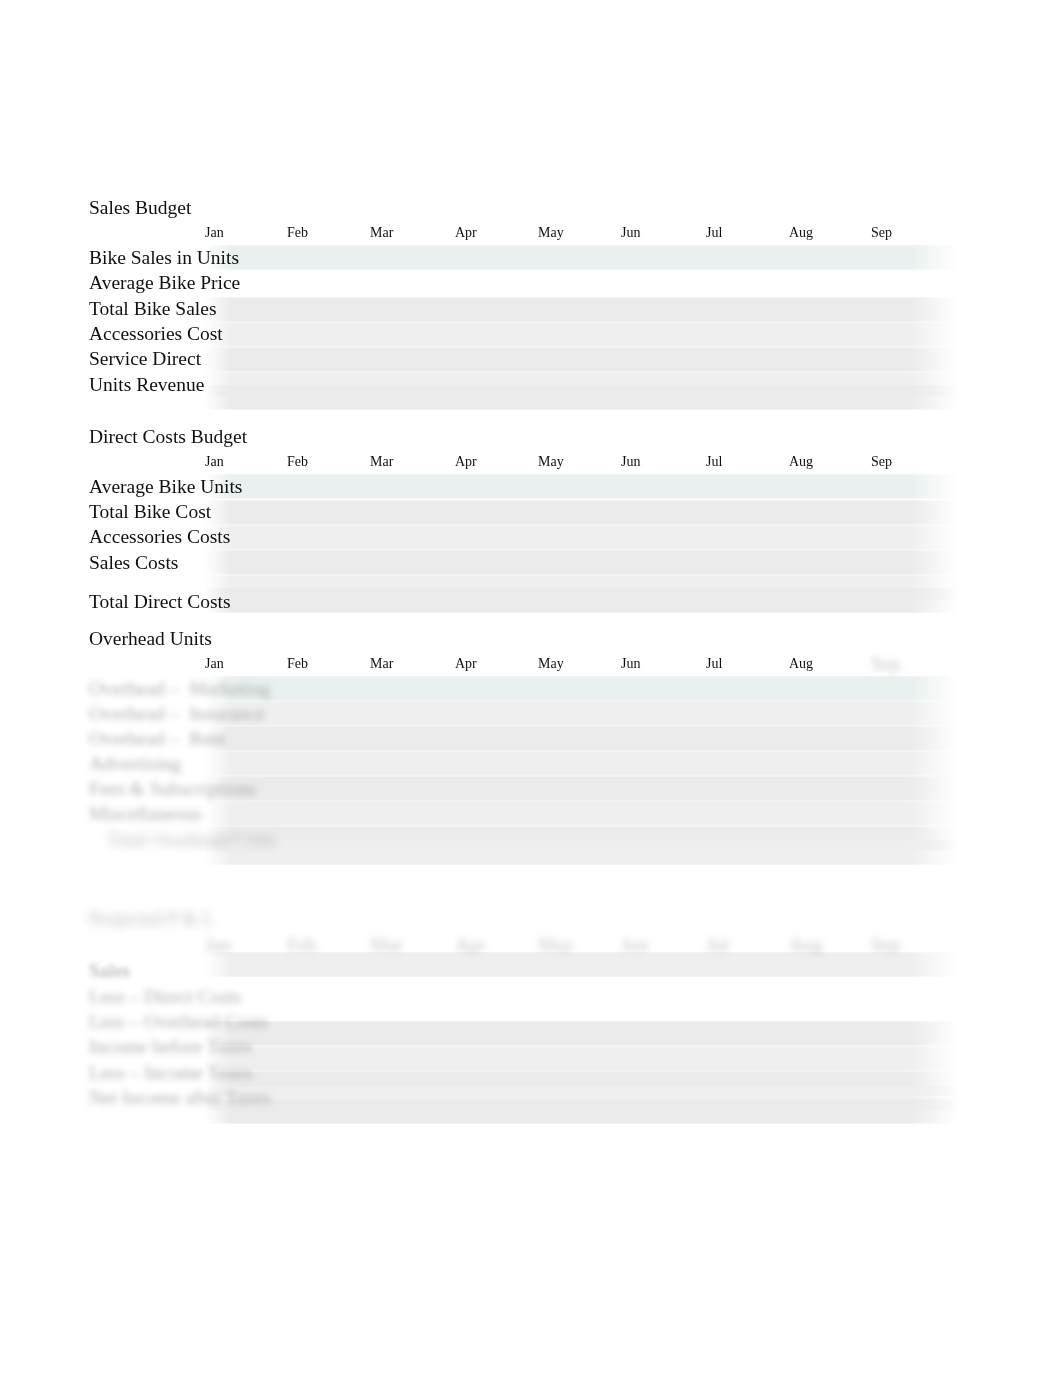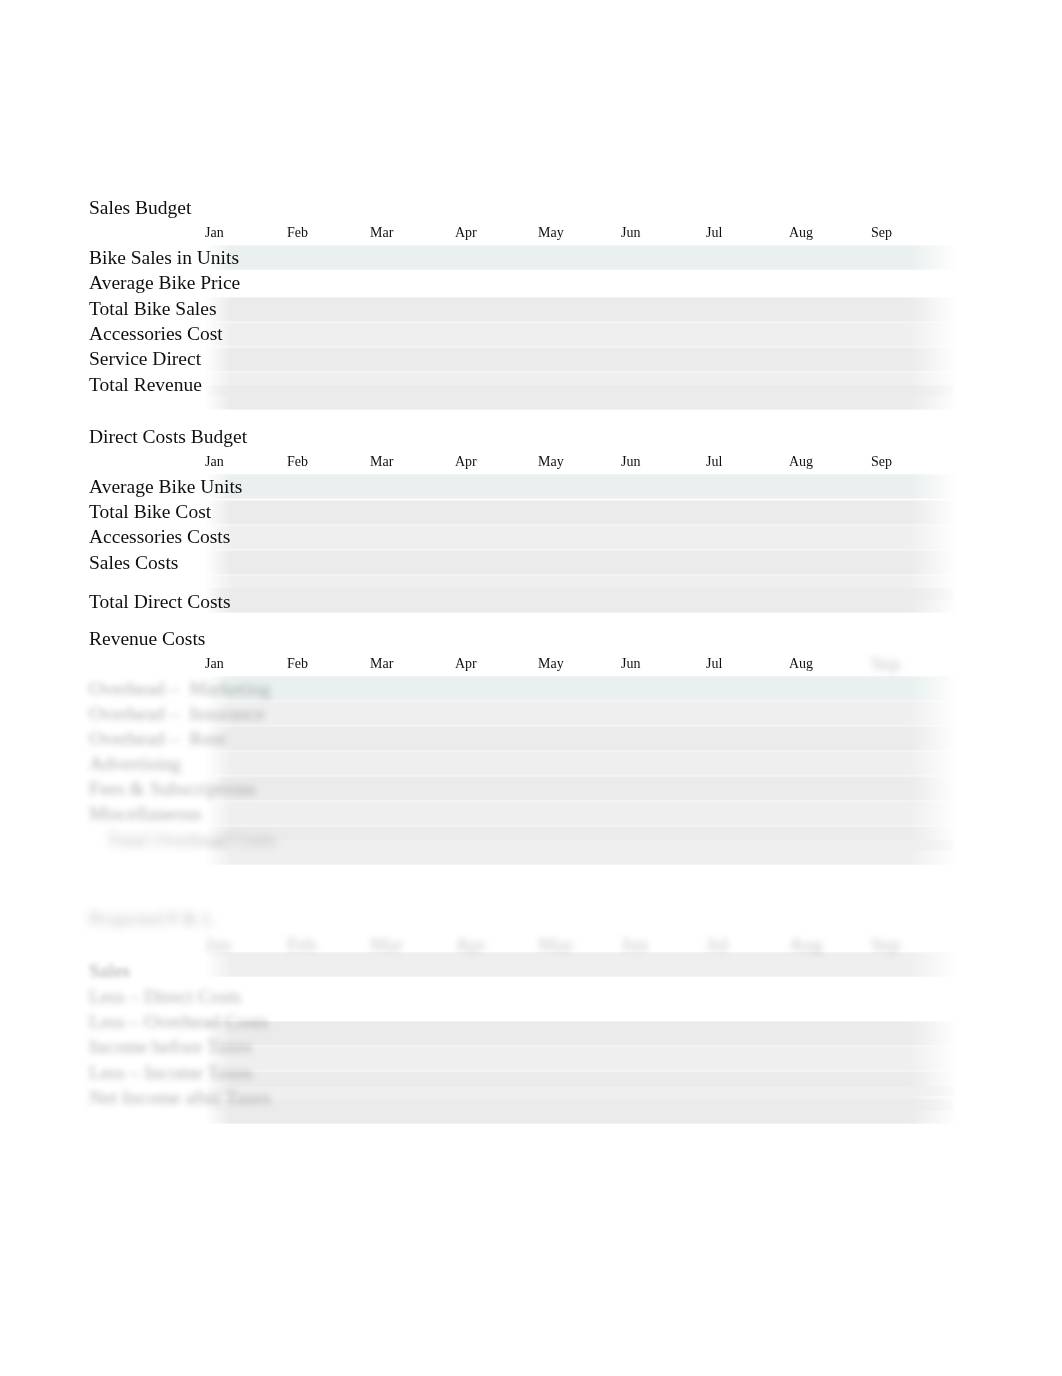--- a/index.html
+++ b/index.html
@@ -109,21 +109,21 @@
   <div class="txt month" style="top:220px;left:621px">Jun</div>
   <div class="txt month" style="top:220px;left:706px">Jul</div>
   <div class="txt month" style="top:220px;left:789px">Aug</div>
   <div class="txt month" style="top:220px;left:871px">Sep</div>
 
   <div class="txt label" style="top:245px">Bike Sales in Units</div>
   <div class="txt label" style="top:270px">Average Bike Price</div>
   <div class="txt label" style="top:296px">Total Bike Sales</div>
   <div class="txt label" style="top:321px">Accessories Cost</div>
   <div class="txt label" style="top:346px">Service Direct</div>
-  <div class="txt label" style="top:372px">Total Revenue</div>
+  <div class="txt label" style="top:372px">Units Revenue</div>
 
   <div class="txt section-title" style="top:424px">Direct Costs Budget</div>
 
   <div class="band tint" style="top:474px"></div>
   <div class="band" style="top:500px"></div>
   <div class="band soft" style="top:525px"></div>
   <div class="band" style="top:550px"></div>
   <div class="band soft" style="top:575px"></div>
   <div class="band" style="top:588px"></div>
 
@@ -136,21 +136,21 @@
   <div class="txt month" style="top:449px;left:706px">Jul</div>
   <div class="txt month" style="top:449px;left:789px">Aug</div>
   <div class="txt month" style="top:449px;left:871px">Sep</div>
 
   <div class="txt label" style="top:474px">Average Bike Units</div>
   <div class="txt label" style="top:499px">Total Bike Cost</div>
   <div class="txt label" style="top:524px">Accessories Costs</div>
   <div class="txt label" style="top:550px">Sales Costs</div>
   <div class="txt label" style="top:589px">Total Direct Costs</div>
 
-  <div class="txt section-title" style="top:626px">Revenue Costs</div>
+  <div class="txt section-title" style="top:626px">Overhead Units</div>
 
   <div class="band tint" style="top:676px"></div>
   <div class="band soft" style="top:701px"></div>
   <div class="band" style="top:726px"></div>
   <div class="band soft" style="top:751px"></div>
   <div class="band" style="top:776px"></div>
   <div class="band soft" style="top:801px"></div>
   <div class="band" style="top:826px"></div>
   <div class="band soft" style="top:840px"></div>
 

